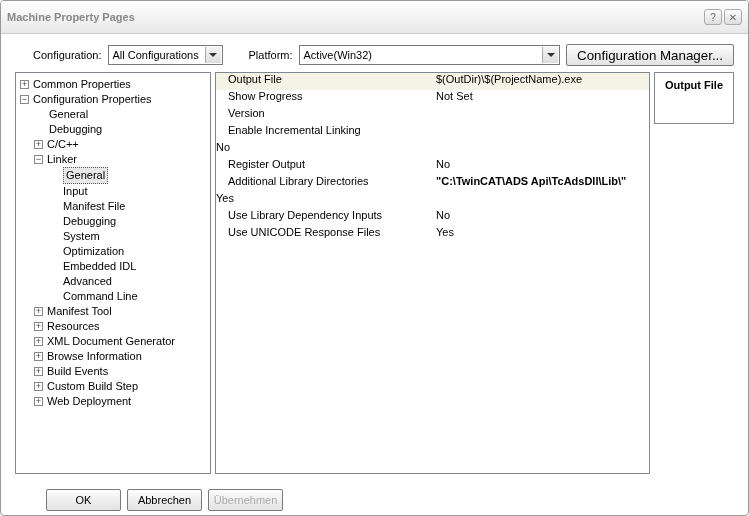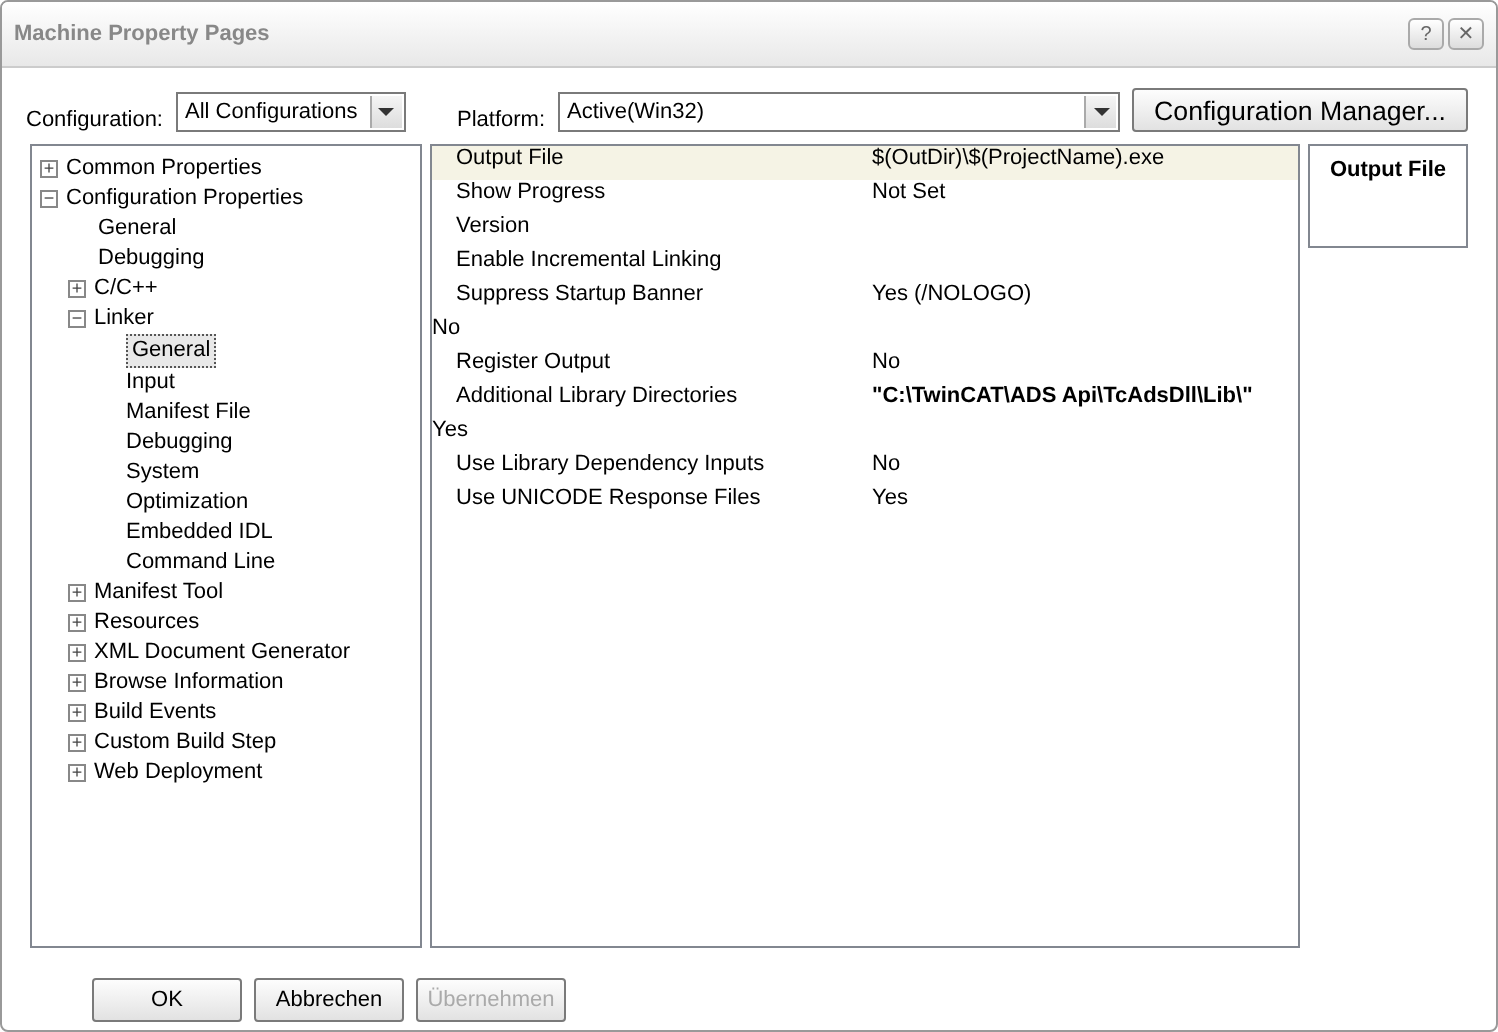--- a/index.html
+++ b/index.html
@@ -1,20 +1,20 @@
 <!DOCTYPE html>
 <html><head>
 <meta charset="utf-8">
 <style>
 * { box-sizing: border-box; margin: 0; padding: 0; }
 body { font-family: Tahoma, Arial, sans-serif; font-size: 11px; background: #fff; width: 749px; height: 516px; overflow: hidden; border: 1px solid #999; border-radius: 4px; }
 .titlebar { height: 24px; background: linear-gradient(#fff, #e8e8e8); display: flex; align-items: center; padding: 16px 6px; border-bottom: 1px solid #ccc; }
 .titlebar .title { font-weight: bold; color: #888; flex: 1; }
 .tlb-btn { width: 18px; height: 16px; border: 1px solid #aaa; margin-left: 2px; border-radius: 3px; display: flex; align-items: center; justify-content: center; font-size: 10px; color: #666; background: linear-gradient(#fff,#ddd); }
-.toolbar { display: flex; align-items: flex-end; padding: 10px 14px 6px 12px; gap: 6px; }
+.toolbar { display: flex; align-items: center; padding: 10px 14px 6px 32px; gap: 6px; }
 .toolbar label { color: #000; }
 .combo { border: 1px solid #7a7a7a; background: #fff; height: 20px; display: flex; align-items: center; padding: 0 4px; position: relative; }
 .combo .arrow { position: absolute; right: 1px; top: 1px; bottom: 1px; width: 16px; border-left: 1px solid #aaa; background: linear-gradient(#f5f5f5,#ddd); display: flex; align-items: center; justify-content: center; }
 .combo .arrow:after { content: ""; border-left: 4px solid transparent; border-right: 4px solid transparent; border-top: 4px solid #333; }
 .cfgmgr { border: 1px solid #7a7a7a; background: linear-gradient(#fdfdfd,#e2e2e2); height: 22px; padding: 0 10px; border-radius: 2px; }
 .content { display: flex; padding: 0 14px 8px 14px; gap: 4px; height: 410px; }
 .tree { width: 196px; border: 1px solid #828790; background: #fff; overflow: auto; padding: 4px 2px; }
 .tree ul { list-style: none; padding-left: 14px; }
 .tree > ul { padding-left: 2px; }
 .tree li { line-height: 15px; white-space: nowrap; }
@@ -135,20 +135,26 @@
                 </li>
               <li>
                   <div class="row">
                     <span class="spacer"></span>
                     <span>Embedded IDL</span>
                   </div>
                 </li>
               <li>
                   <div class="row">
                     <span class="spacer"></span>
+                    <span>Advanced</span>
+                  </div>
+                </li>
+              <li>
+                  <div class="row">
+                    <span class="spacer"></span>
                     <span>Command Line</span>
                   </div>
                 </li>
             </ul>
           </li>
           <li>
               <div class="row">
                 <span class="expander">+</span>
                 <span>Manifest Tool</span>
               </div>
@@ -206,24 +212,20 @@
         </div>
         <div class="gridrow">
           <div class="lbl">Version</div>
           <div class="val"></div>
         </div>
         <div class="gridrow">
           <div class="lbl">Enable Incremental Linking</div>
           <div class="val"></div>
         </div>
         <div class="gridrow">
-          <div class="lbl">Suppress Startup Banner</div>
-          <div class="val">Yes (/NOLOGO)</div>
-        </div>
-        <div class="gridrow">
           <div class="val">No</div>
         </div>
         <div class="gridrow">
           <div class="lbl">Register Output</div>
           <div class="val">No</div>
         </div>
         <div class="gridrow">
           <div class="lbl">Additional Library Directories</div>
           <div class="val bold">"C:\TwinCAT\ADS Api\TcAdsDll\Lib\"</div>
         </div>

